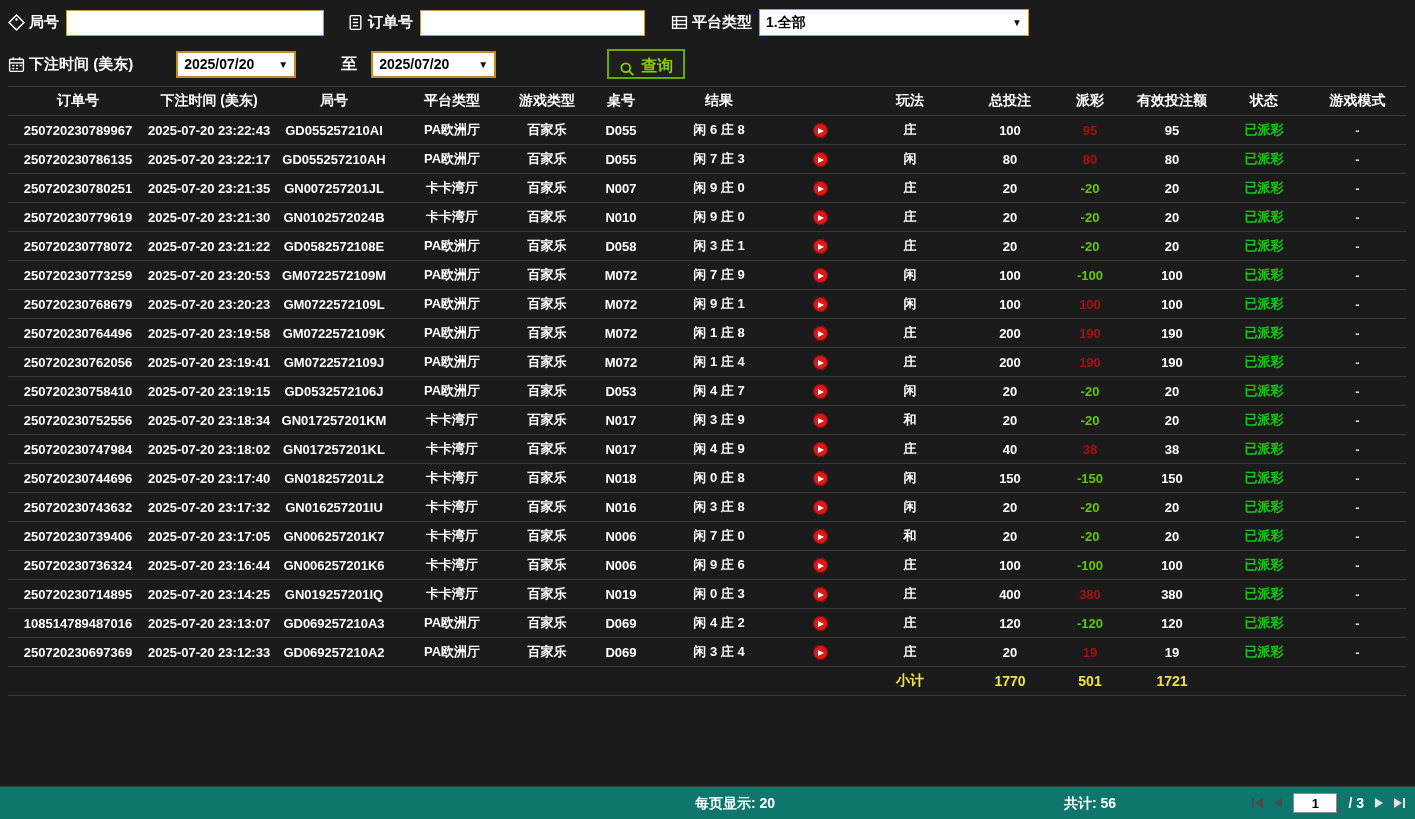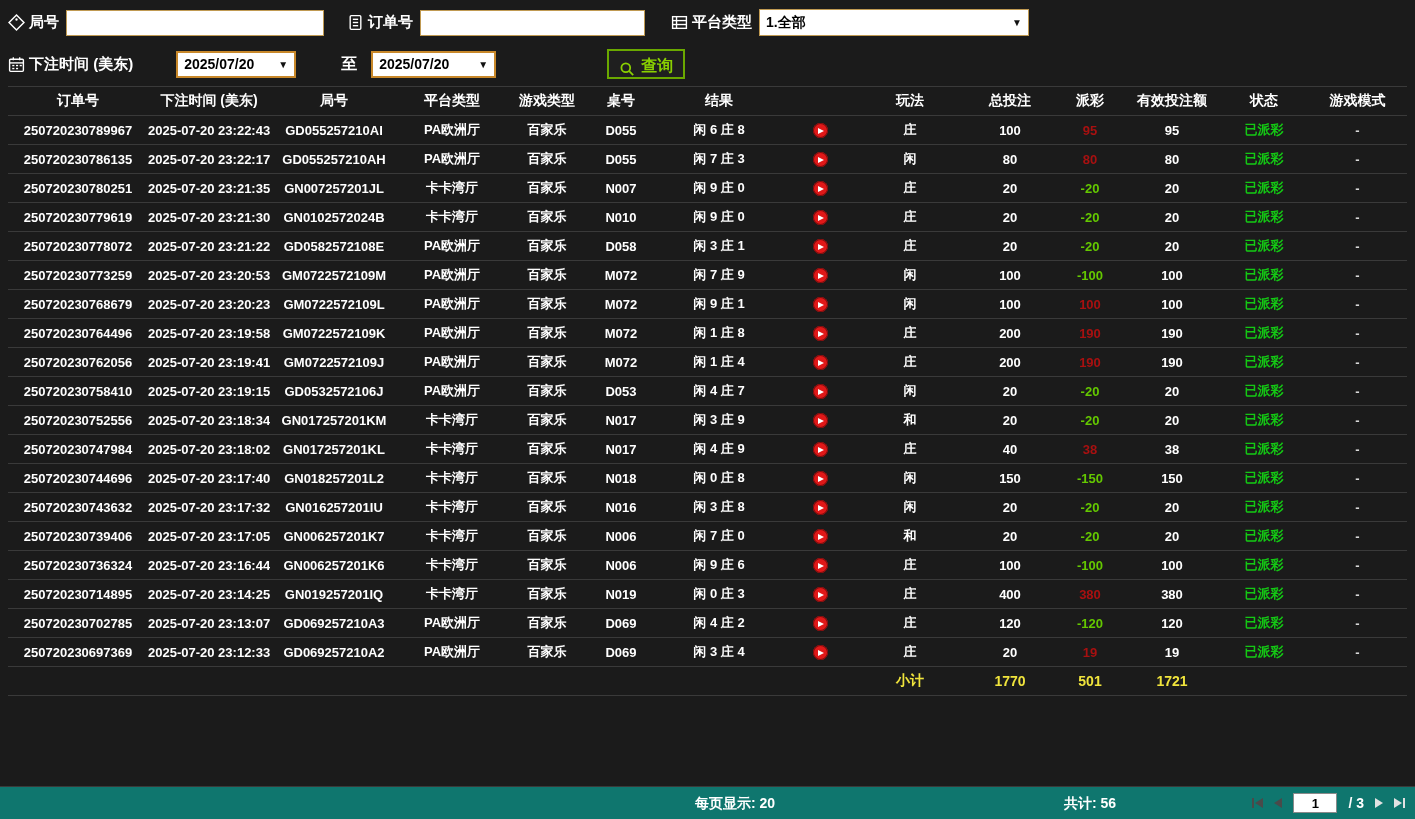--- a/index.html
+++ b/index.html
@@ -516,21 +516,21 @@
               <span class="play-tri"></span>
             </span></td>
           <td class="c-ptype">庄</td>
           <td class="c-bet">400</td>
           <td class="c-payout pos">380</td>
           <td class="c-valid">380</td>
           <td class="c-status">已派彩</td>
           <td class="c-mode">-</td>
         </tr>
         <tr>
-          <td class="c-order">250720230702785</td>
+          <td class="c-order">108514789487016</td>
           <td class="c-time">2025-07-20 23:13:07</td>
           <td class="c-round">GD069257210A3</td>
           <td class="c-platform">PA欧洲厅</td>
           <td class="c-gtype">百家乐</td>
           <td class="c-table">D069</td>
           <td class="c-result">闲 4 庄 2</td>
           <td class="c-play"><span class="play-btn">
               <span class="play-tri"></span>
             </span></td>
           <td class="c-ptype">庄</td>

